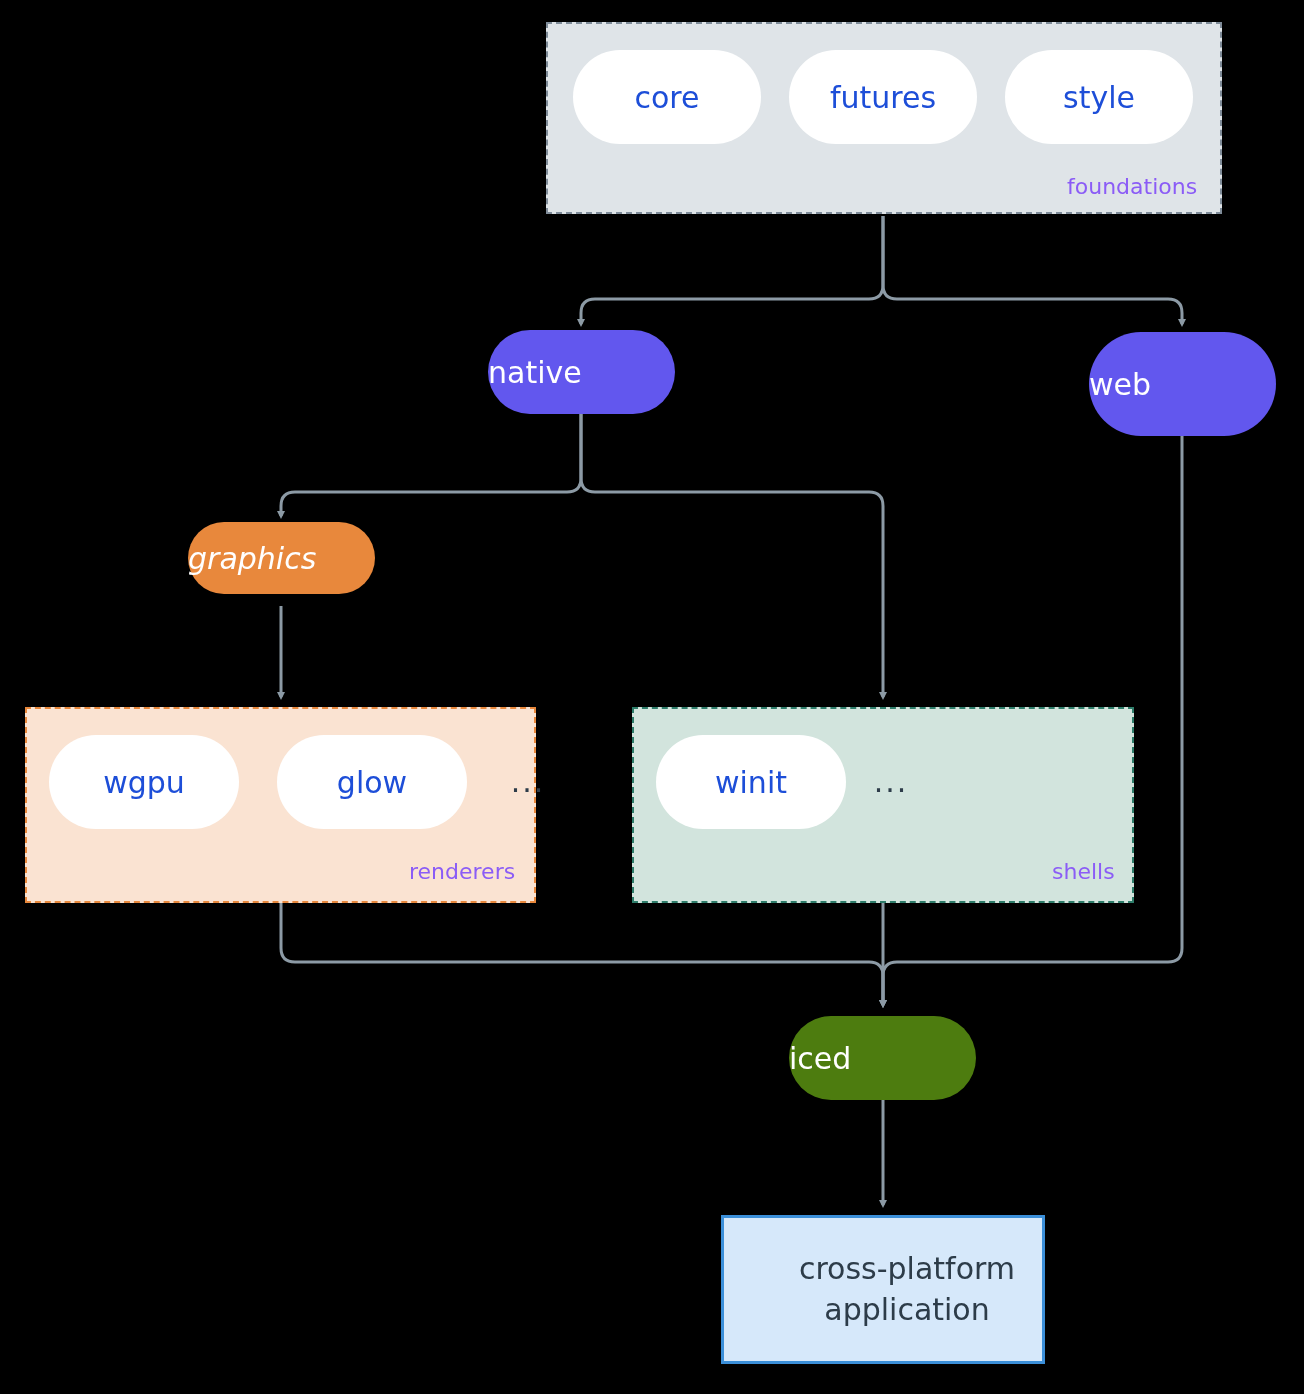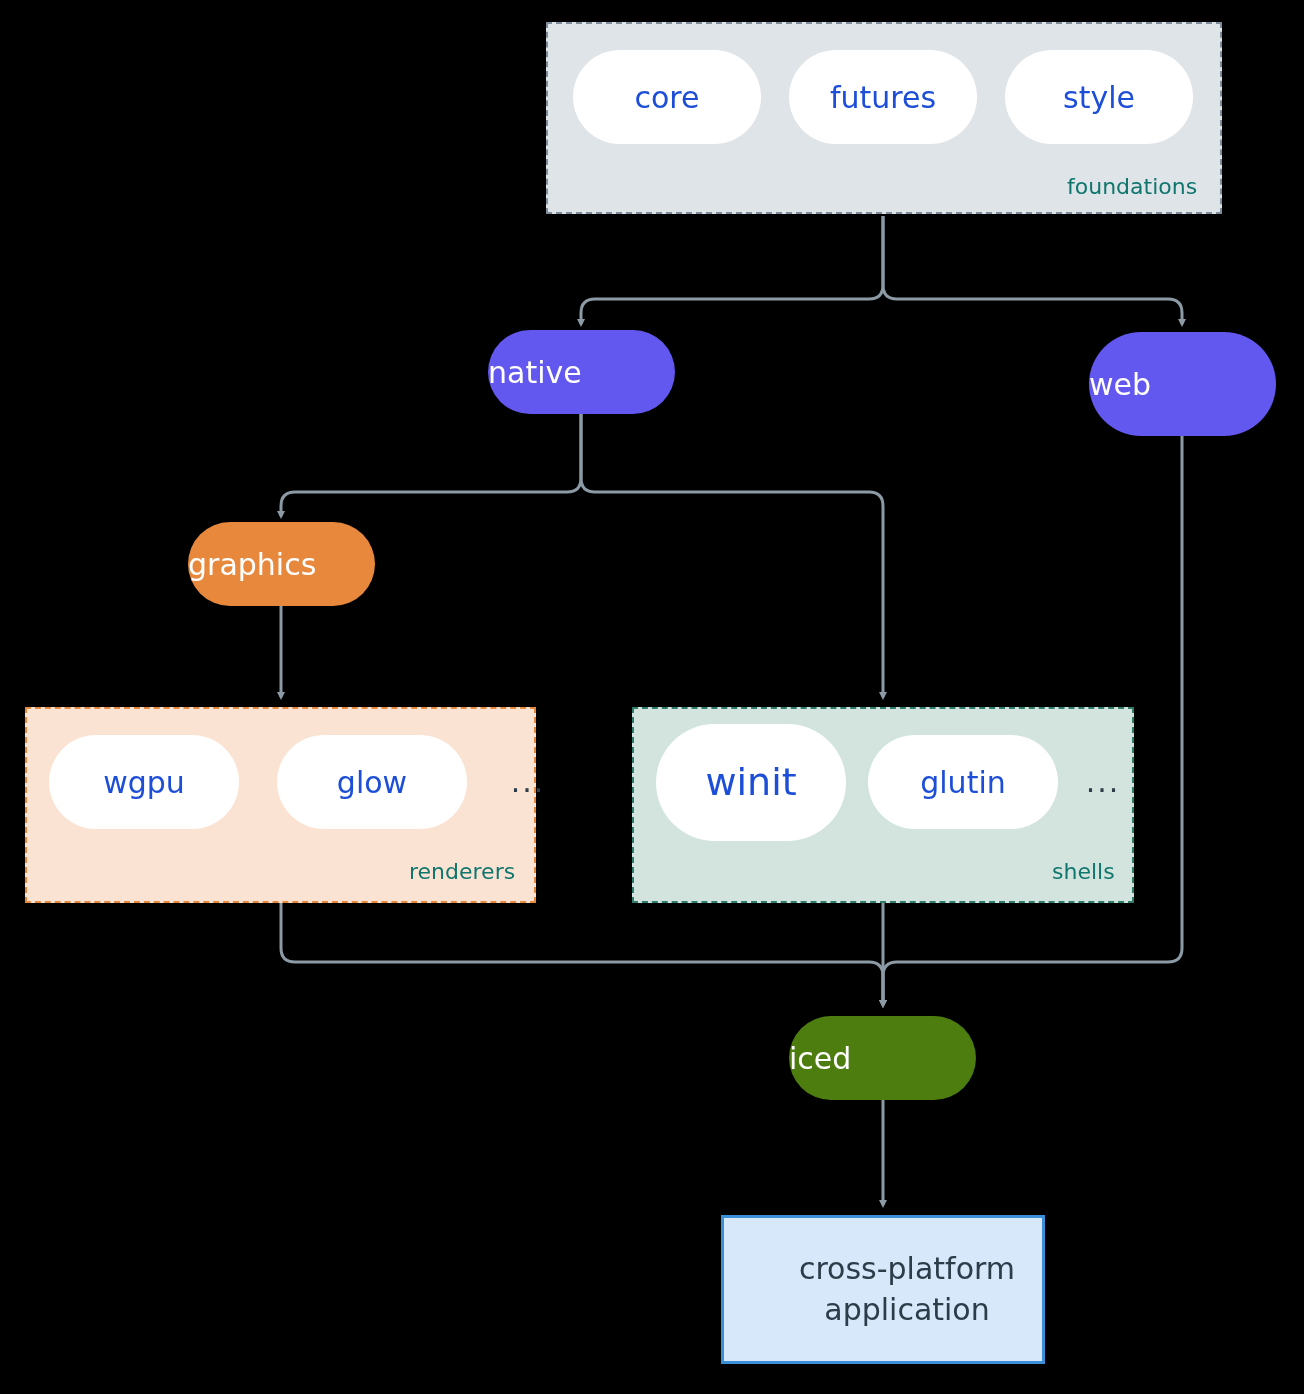--- a/index.html
+++ b/index.html
@@ -45,21 +45,21 @@
     color: #2d3c49;
     font-size: 30px;
     letter-spacing: 2px;
     line-height: 1;
     display: flex;
     align-items: center;
     justify-content: center;
   }
   .group-label {
     position: absolute;
-    color: #0f766e;
+    color: #8b5cf6;
     font-size: 22px;
     line-height: 1;
     white-space: nowrap;
   }
   .node-pill {
     position: absolute;
     border-radius: 999px;
     display: flex;
     align-items: center;
     justify-content: flex-start;
@@ -135,45 +135,42 @@
   <div class="group-label" style="left:1067px; top:176px;">foundations</div>
 
   <div class="node-pill" style="left:488px; top:330px; width:187px; height:84px; background:#6257ee;">
     <span>native</span>
   </div>
 
   <div class="node-pill" style="left:1089px; top:332px; width:187px; height:104px; background:#6257ee;">
     <span>web</span>
   </div>
 
-  <div class="node-pill" style="left:188px; top:522px; width:187px; height:84px; background:#e8883c;">
+  <div class="node-pill" style="left:188px; top:522px; width:187px; height:72px; background:#e8883c;font-style:italic;">
     <span>graphics</span>
   </div>
 
   <div class="group-box renderers-box" style="left:25px; top:707px; width:511px; height:196px;"></div>
   <div class="group-pills" style="left:49px; top:735px; height:94px; gap:38px;">
     <div class="pill-white" style="width:190px; height:94px; font-size:30px;">
       <span>wgpu</span>
     </div>
     <div class="pill-white" style="width:190px; height:94px; font-size:30px;">
       <span>glow</span>
     </div>
     <div class="ellipsis" style="width:46px; height:94px;">
       <span>...</span>
     </div>
   </div>
   <div class="group-label" style="left:409px; top:861px;">renderers</div>
 
   <div class="group-box shells-box" style="left:632px; top:707px; width:502px; height:196px;"></div>
   <div class="group-pills" style="left:656px; top:735px; height:94px; gap:22px;">
-    <div class="pill-white" style="width:190px; height:117px; font-size:38px;">
+    <div class="pill-white" style="width:190px; height:94px; font-size:30px;">
       <span>winit</span>
-    </div>
-    <div class="pill-white" style="width:190px; height:94px; font-size:30px;">
-      <span>glutin</span>
     </div>
     <div class="ellipsis" style="width:46px; height:94px;">
       <span>...</span>
     </div>
   </div>
   <div class="group-label" style="left:1052px; top:861px;">shells</div>
 
   <div class="node-pill" style="left:789px; top:1016px; width:187px; height:84px; background:#4d7c0f;">
     <span>iced</span>
   </div>

